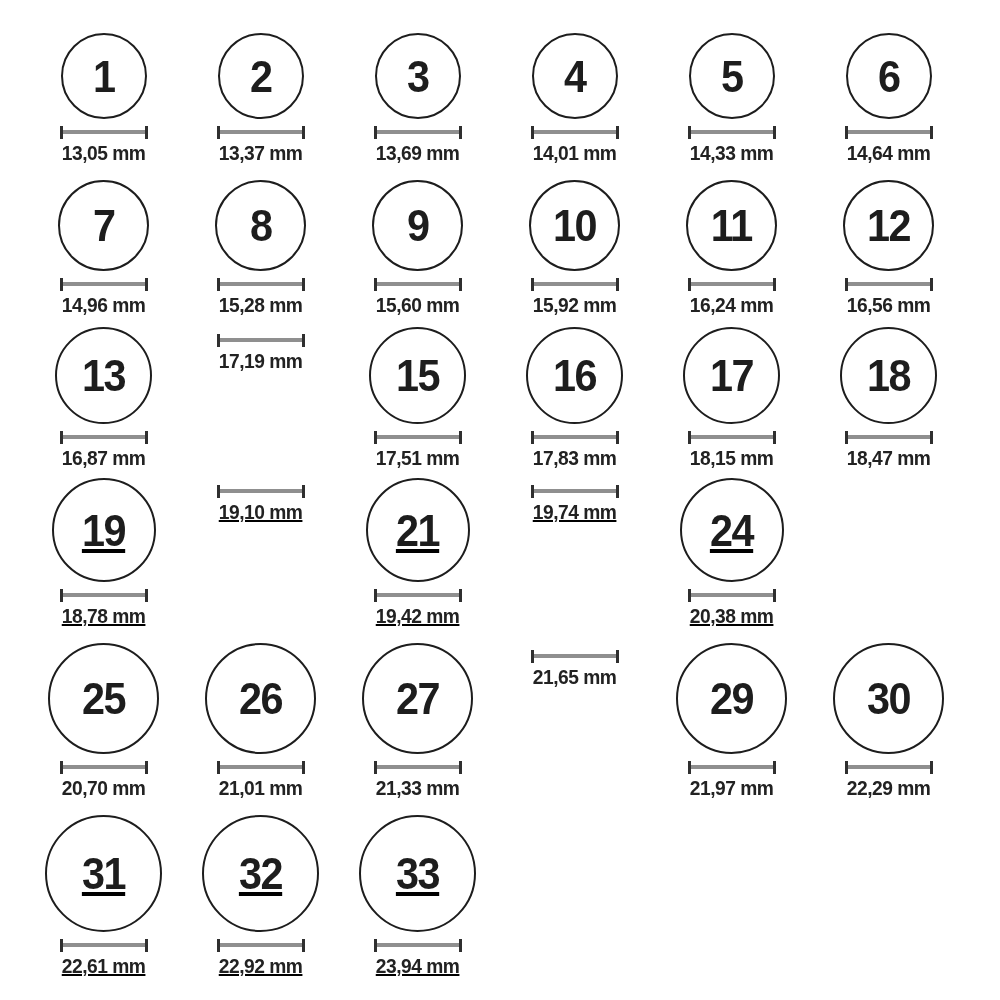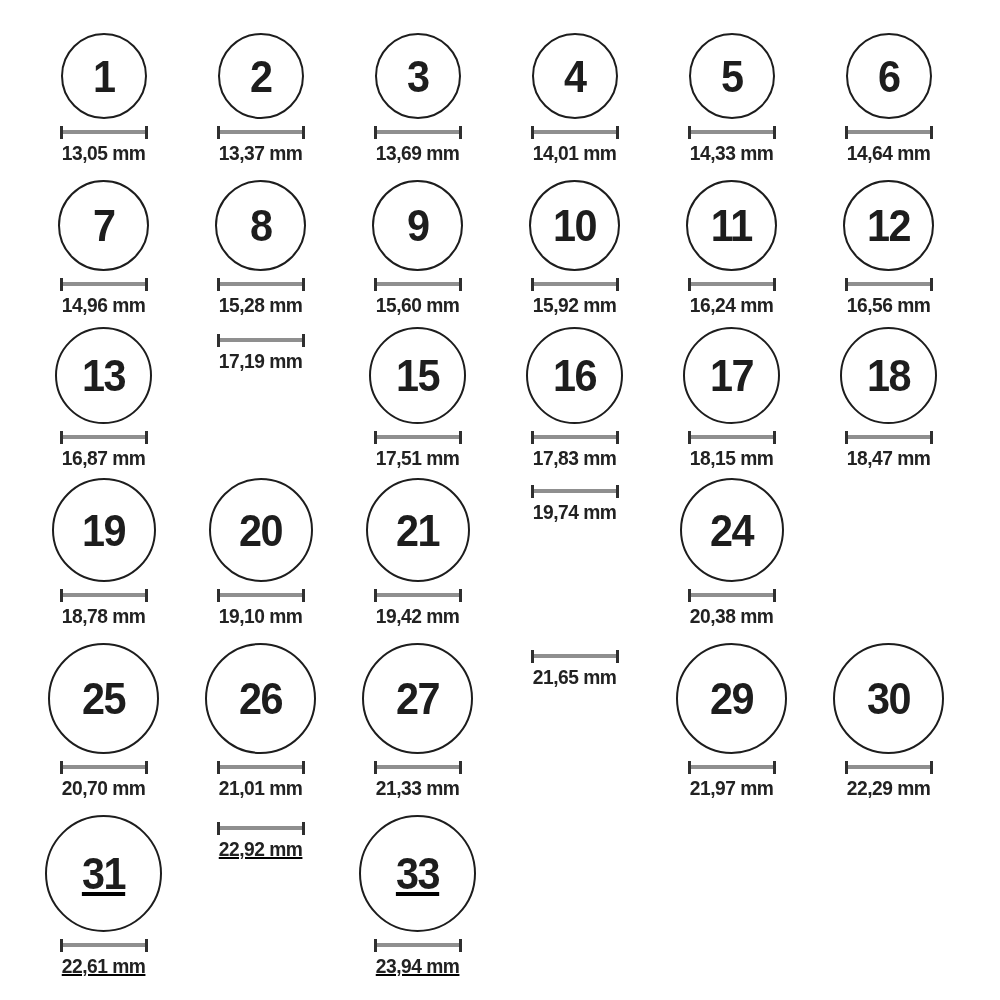--- a/index.html
+++ b/index.html
@@ -202,32 +202,29 @@
           <div class="mm">18,15 mm</div>
         </div>
         <div class="cell">
           <div class="circle">
             <span class="num">18</span>
           </div>
           <div class="dim"></div>
           <div class="mm">18,47 mm</div>
         </div>
       </div>
-      <div class="row" style="height: 165px; --d: 104px;">
+      <div class="row" style="height: 165px; text-decoration: underline; --d: 104px;">
         <div class="cell">
           <div class="circle">
             <span class="num">19</span>
           </div>
           <div class="dim"></div>
           <div class="mm">18,78 mm</div>
         </div>
         <div class="cell">
-          <div class="circle">
-            <span class="num">20</span>
-          </div>
           <div class="dim"></div>
           <div class="mm">19,10 mm</div>
         </div>
         <div class="cell">
           <div class="circle">
             <span class="num">21</span>
           </div>
           <div class="dim"></div>
           <div class="mm">19,42 mm</div>
         </div>
@@ -286,20 +283,23 @@
       </div>
       <div class="row" style="height: 185px; text-decoration: underline; --d: 117px;">
         <div class="cell">
           <div class="circle">
             <span class="num">31</span>
           </div>
           <div class="dim"></div>
           <div class="mm">22,61 mm</div>
         </div>
         <div class="cell">
+          <div class="circle">
+            <span class="num">32</span>
+          </div>
           <div class="dim"></div>
           <div class="mm">22,92 mm</div>
         </div>
         <div class="cell">
           <div class="circle">
             <span class="num">33</span>
           </div>
           <div class="dim"></div>
           <div class="mm">23,94 mm</div>
         </div>

